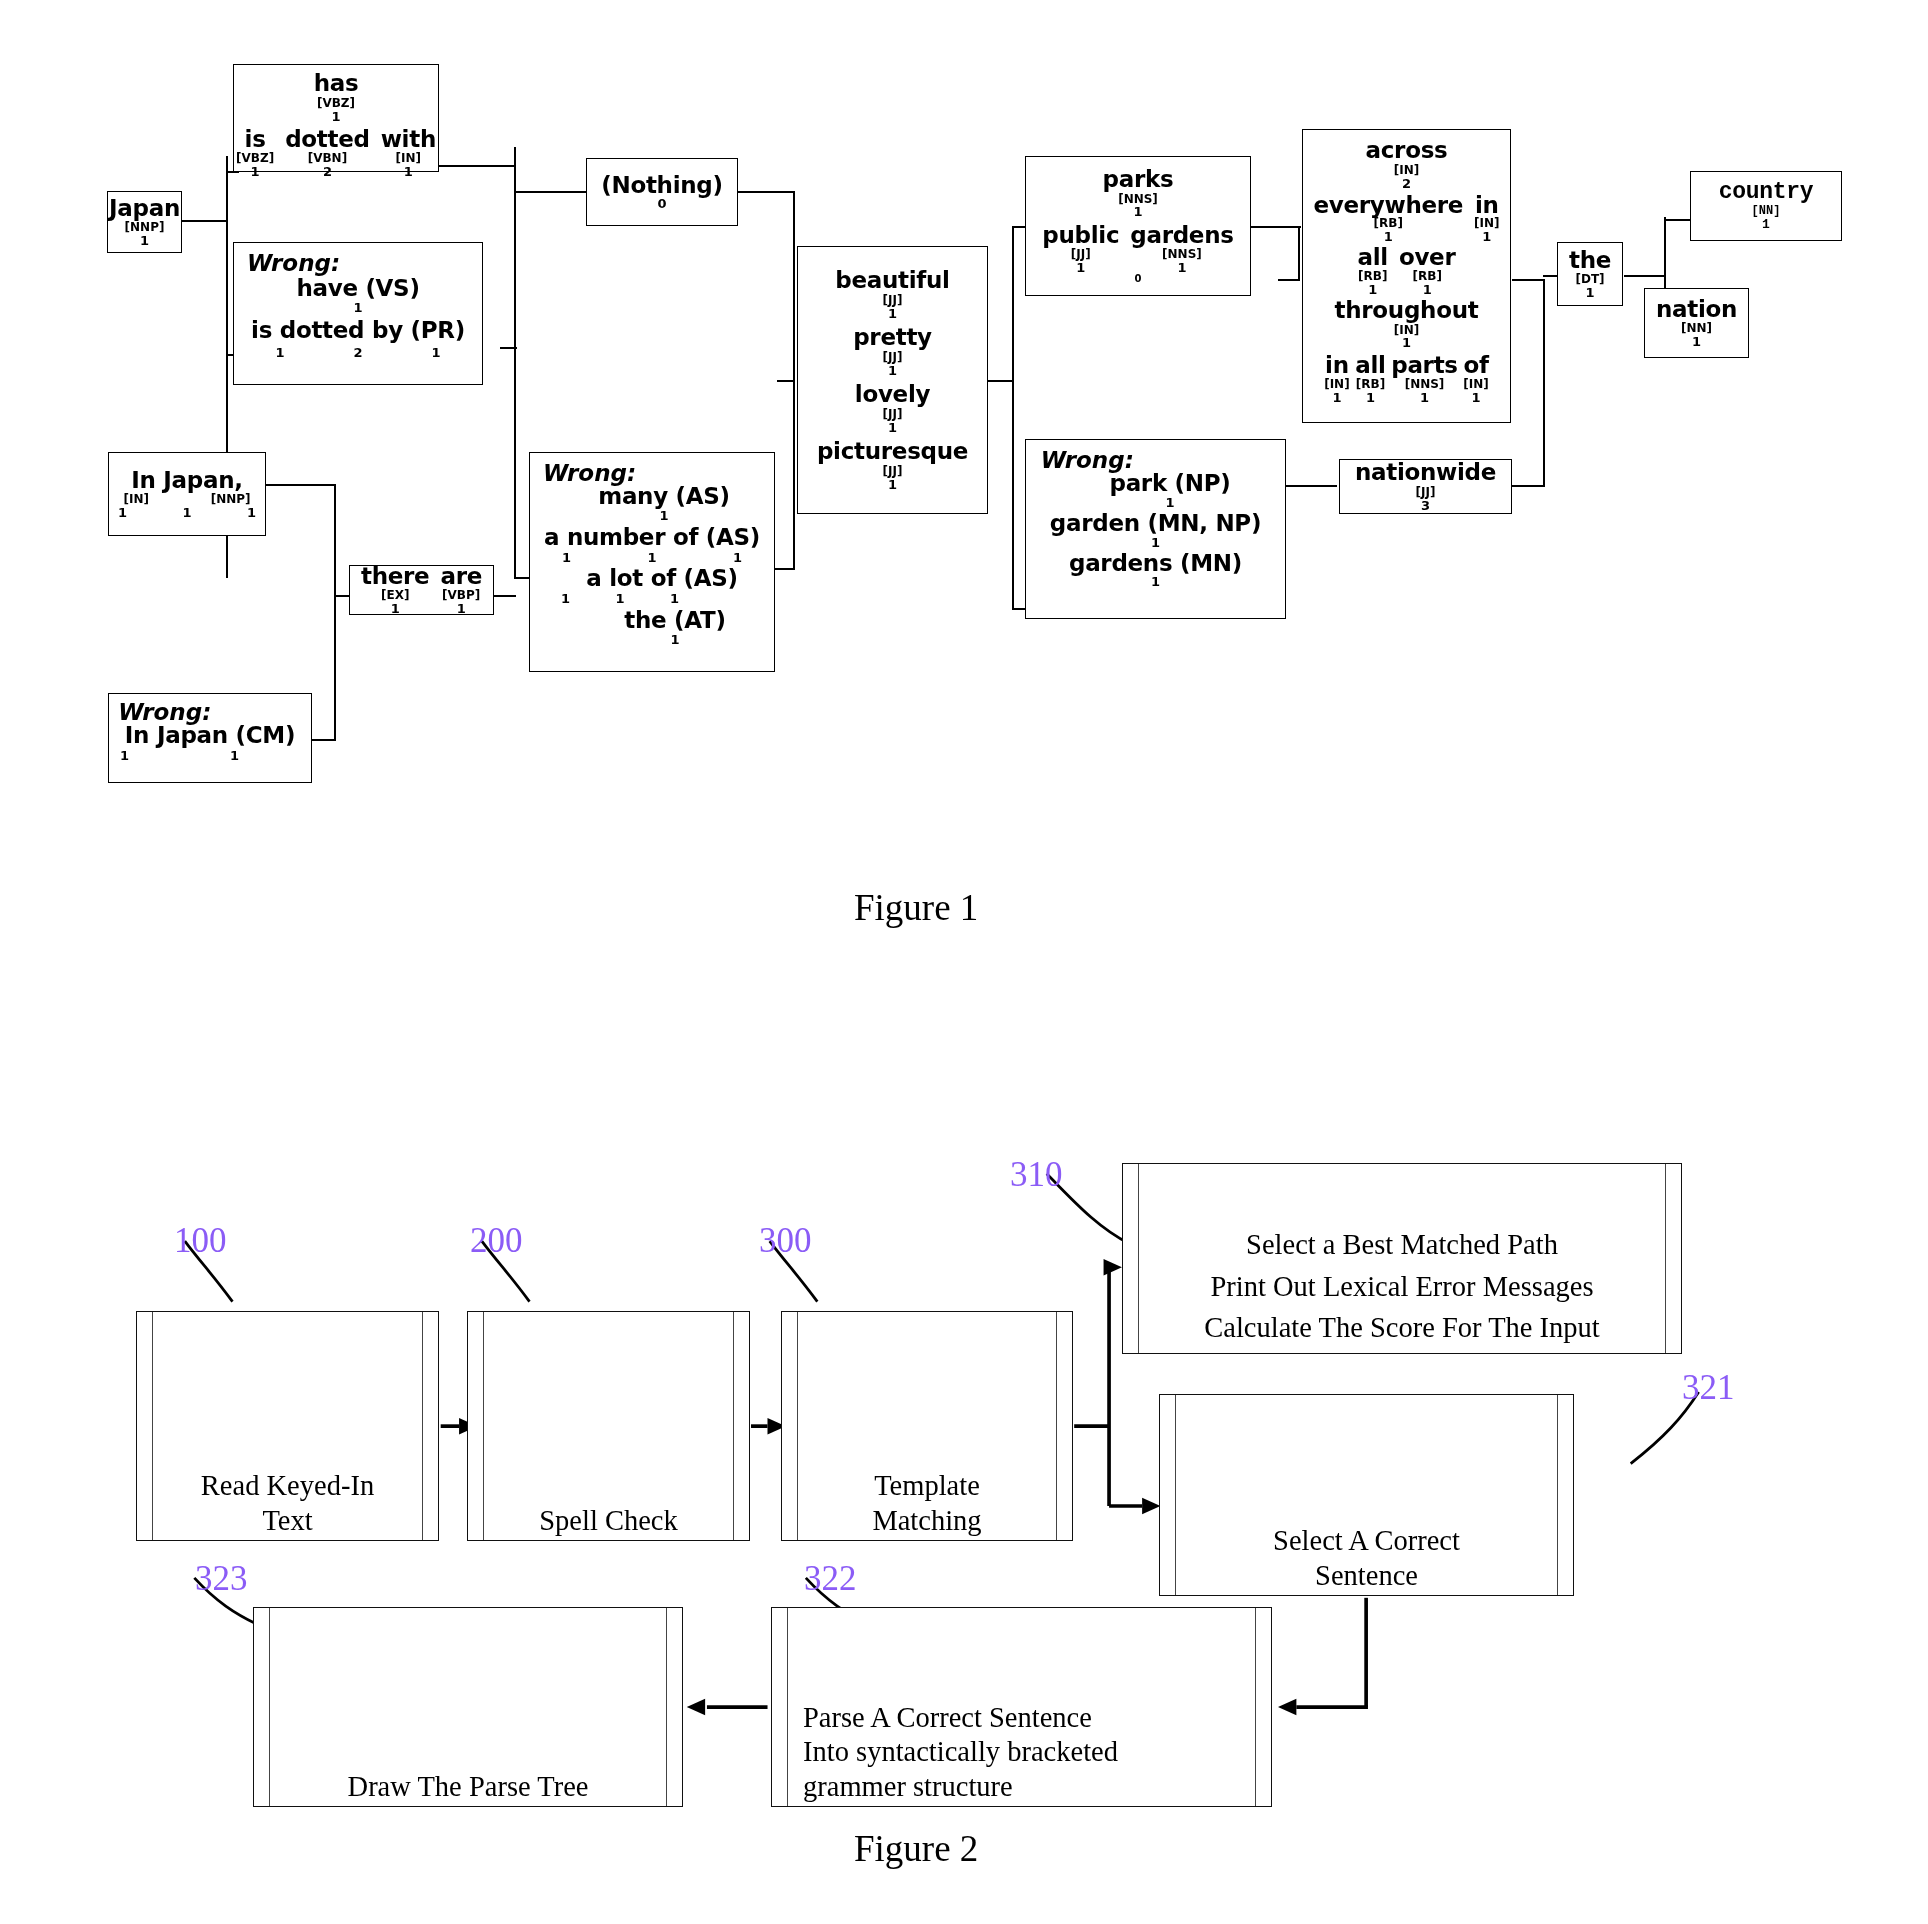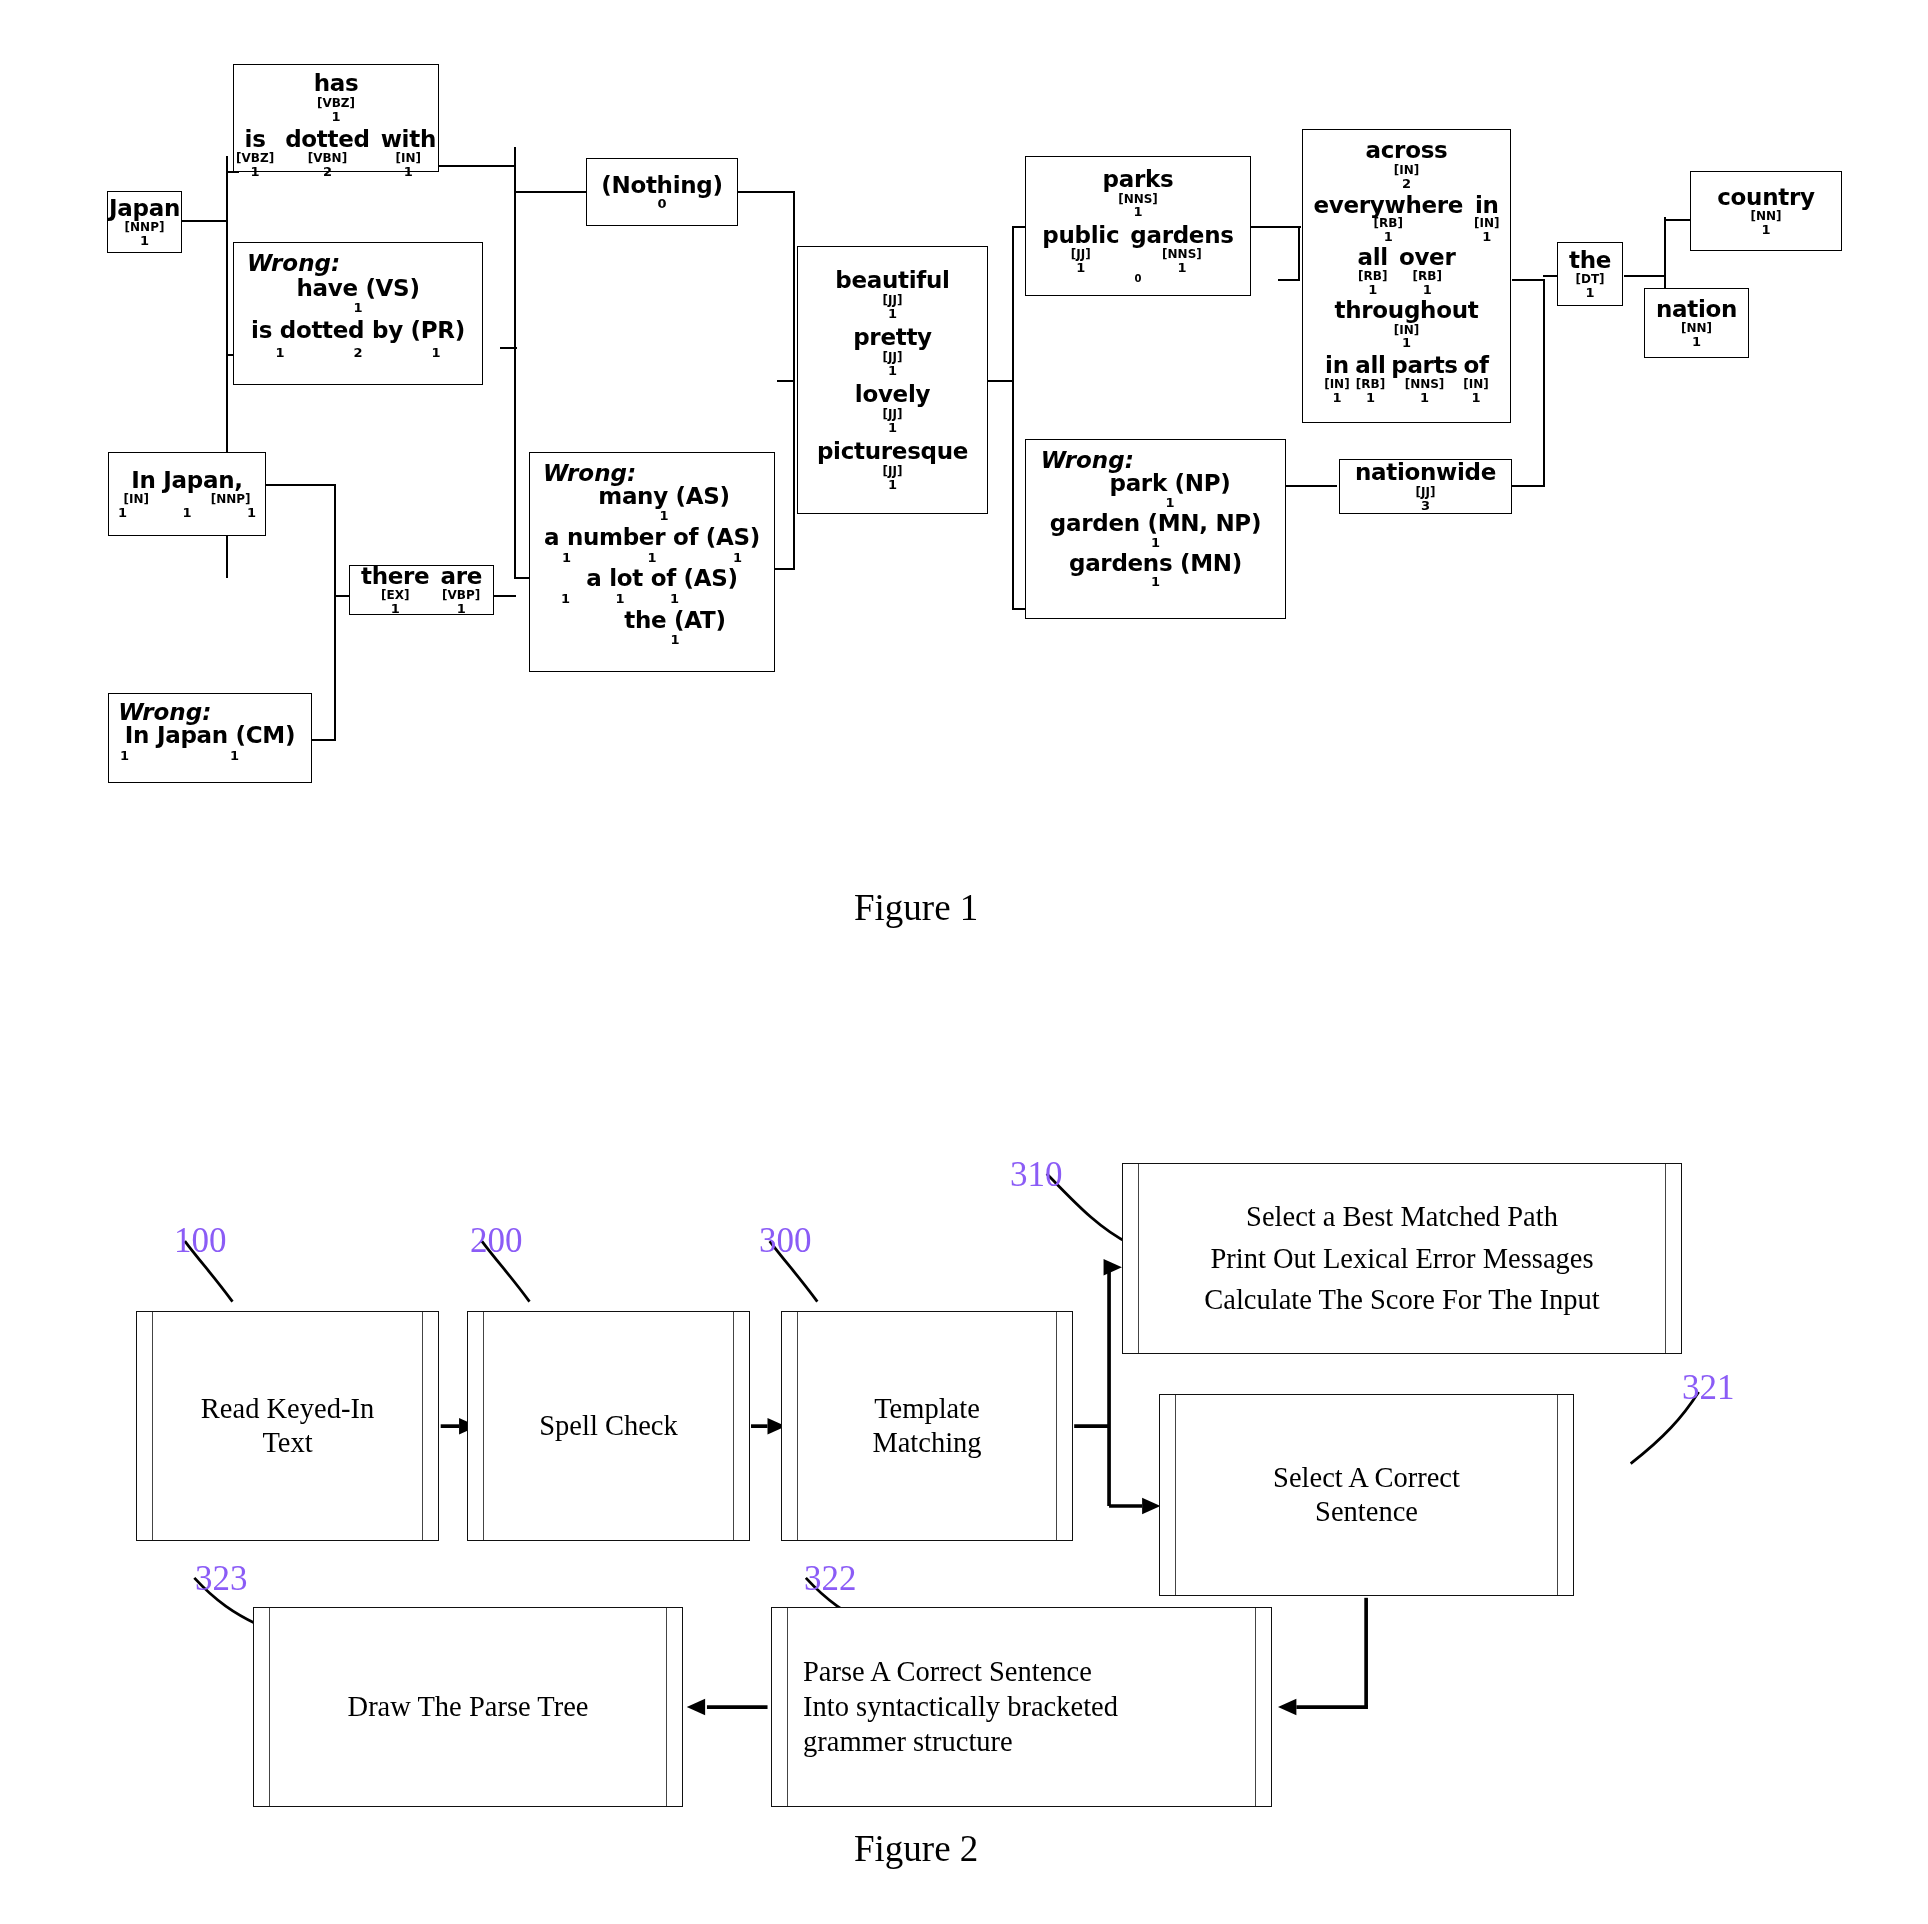--- a/index.html
+++ b/index.html
@@ -98,21 +98,21 @@
     position: absolute;
     box-sizing: border-box;
     border: 1.8px solid #111;
     background: #fff;
     font-family: "Liberation Serif", serif;
     font-size: 28.5px;
     color: #000;
     z-index: 3;
     display: flex;
     flex-direction: column;
-    justify-content: center;
+    justify-content: flex-end;
   }
   .pbox::before,
   .pbox::after {
     content: "";
     position: absolute;
     top: 0;
     bottom: 0;
     width: 0;
     border-left: 1.8px solid #444;
   }
@@ -411,21 +411,21 @@
     <div class="tagrow">[JJ]</div>
     <div class="numrow">3</div>
   </div>
 
   <div class="node" style="left:1557px; top:242px; width:66px; height:64px;">
     <div class="w">the</div>
     <div class="tagrow">[DT]</div>
     <div class="numrow">1</div>
   </div>
 
-  <div class="node" style="left:1690px; top:171px; width:152px; height:80px;">
+  <div class="node" style="left:1690px; top:171px; width:152px; height:70px;font-family:Liberation Mono, monospace;">
     <div class="w">country</div>
     <div class="tagrow">[NN]</div>
     <div class="numrow">1</div>
   </div>
 
   <div class="node" style="left:1644px; top:288px; width:105px; height:70px;">
     <div class="w">nation</div>
     <div class="tagrow">[NN]</div>
     <div class="numrow">1</div>
   </div>

